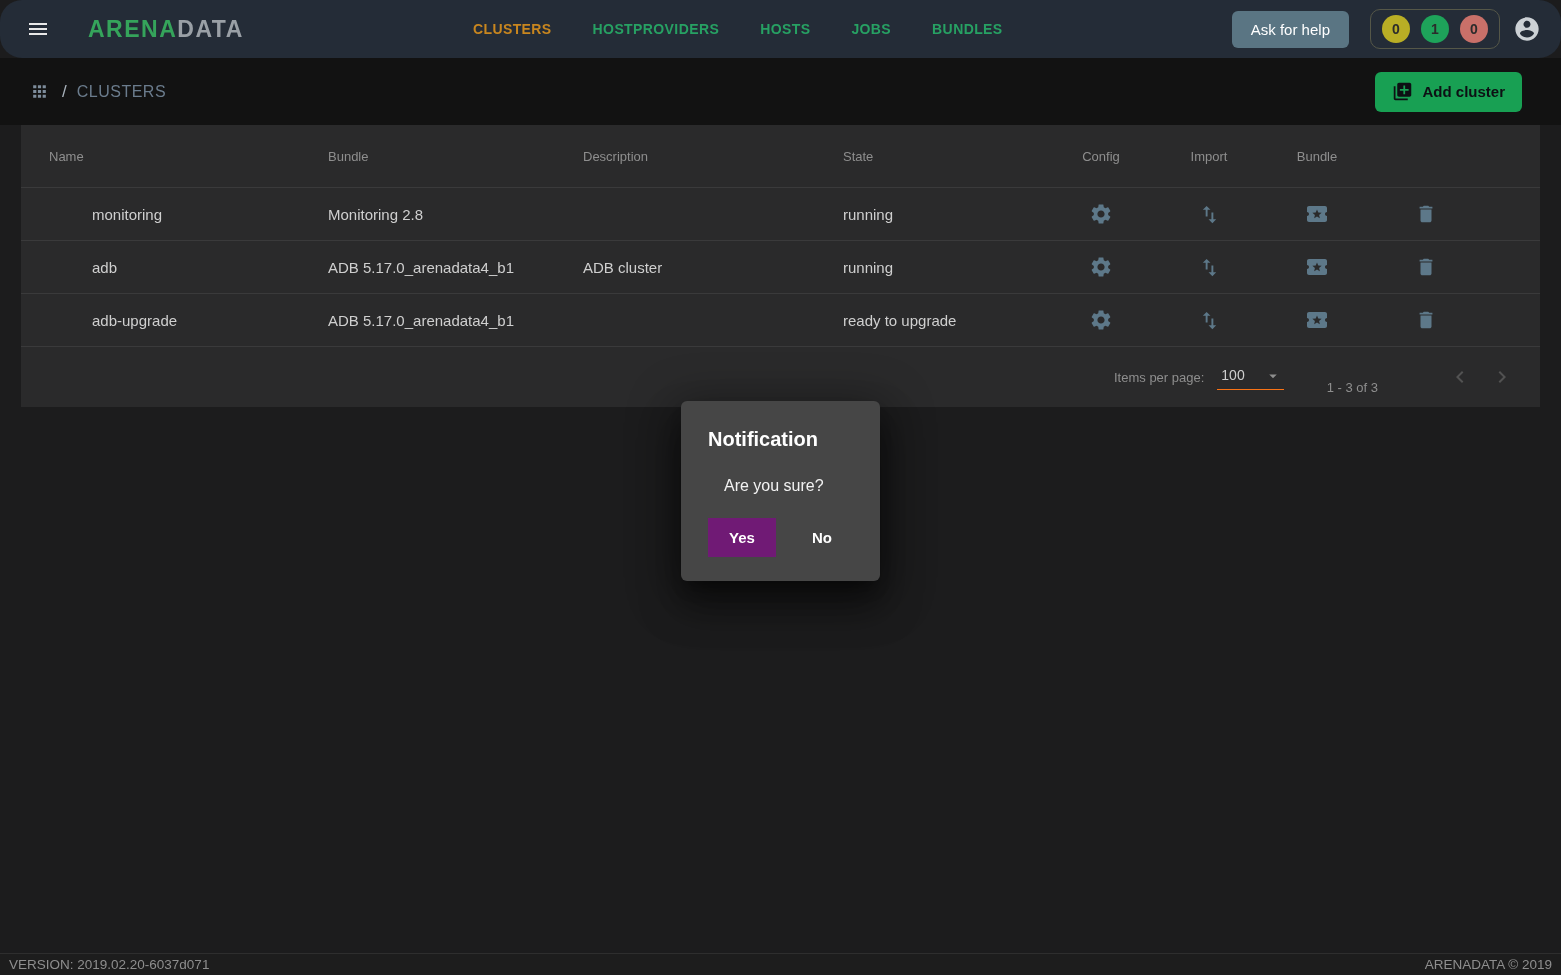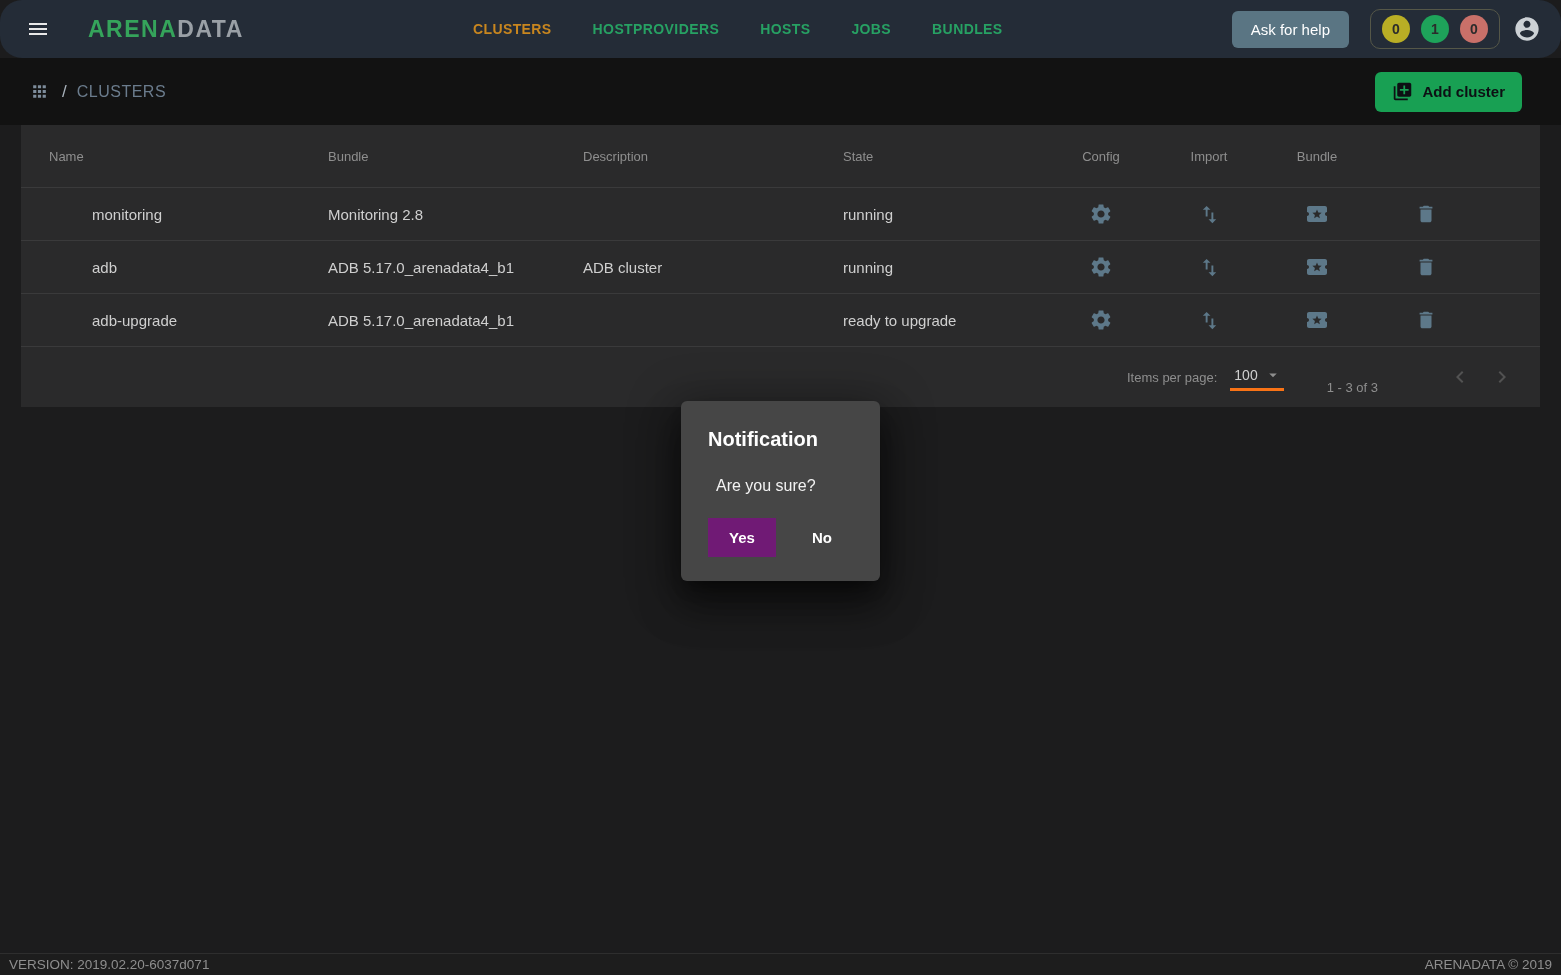--- a/index.html
+++ b/index.html
@@ -72,21 +72,21 @@
   .cell-name { padding-left:71px; }
   .cell-text { padding-left:20px; }
   .cell-icon { display:flex; justify-content:center; color:#5d7889; cursor:pointer; }
   .tfoot {
     height:61px; border-top:1px solid #3a3a3b;
     display:flex; align-items:center; justify-content:flex-end;
     color:#8e8e8e; font-size:13px; padding-right:26px;
   }
   .pp-label { margin-right:13px; }
   .pp-select {
-    display:flex; align-items:center; gap:6px; border-bottom:3px solid #f97316;
+    display:flex; align-items:flex-start; gap:19px; border-bottom:1px solid #f97316;
     padding:2px 2px 4px 4px; margin-right:43px; cursor:pointer;
   }
   .pp-value { color:#cfcfcf; font-size:14px; }
   .pp-caret { color:#8e8e8e; }
   .pp-range { margin-right:52px;margin-top:20px; }
   .pager-btn { color:#525252; margin-left:18px; cursor:default; }
 
   
   .footer {
     position:absolute; left:0; right:0; bottom:0; height:22px;
@@ -96,21 +96,21 @@
   }
 
   
   .dialog {
     position:absolute; left:681px; top:401px; width:199px;
     background:#464646; border-radius:6px; padding:23px 24px 24px 27px;
     box-shadow:0 11px 15px -7px rgba(0,0,0,.4), 0 24px 38px 3px rgba(0,0,0,.35), 0 9px 46px 8px rgba(0,0,0,.35);
     color:#fff;
   }
   .dialog-title { font-size:20px; font-weight:bold; margin:4px 0 26px; }
-  .dialog-msg { font-size:16px; margin:0 8px 23px; color:#f2f2f2; }
+  .dialog-msg { font-size:16px; margin:0 16px 23px; color:#f2f2f2; }
   .dialog-actions { display:flex; align-items:center; }
   .yes-btn {
     background:#701a75; color:#fff; border:none; border-radius:0;
     font-size:15px; font-weight:bold; font-family:Liberation Sans, sans-serif; padding:11px 21px; cursor:pointer;
   }
   .no-btn {
     background:none; border:none; color:#fff; font-size:15px; font-weight:bold;
     font-family:inherit; margin-left:23px; padding:11px 13px; cursor:pointer;
   }
 </style>

